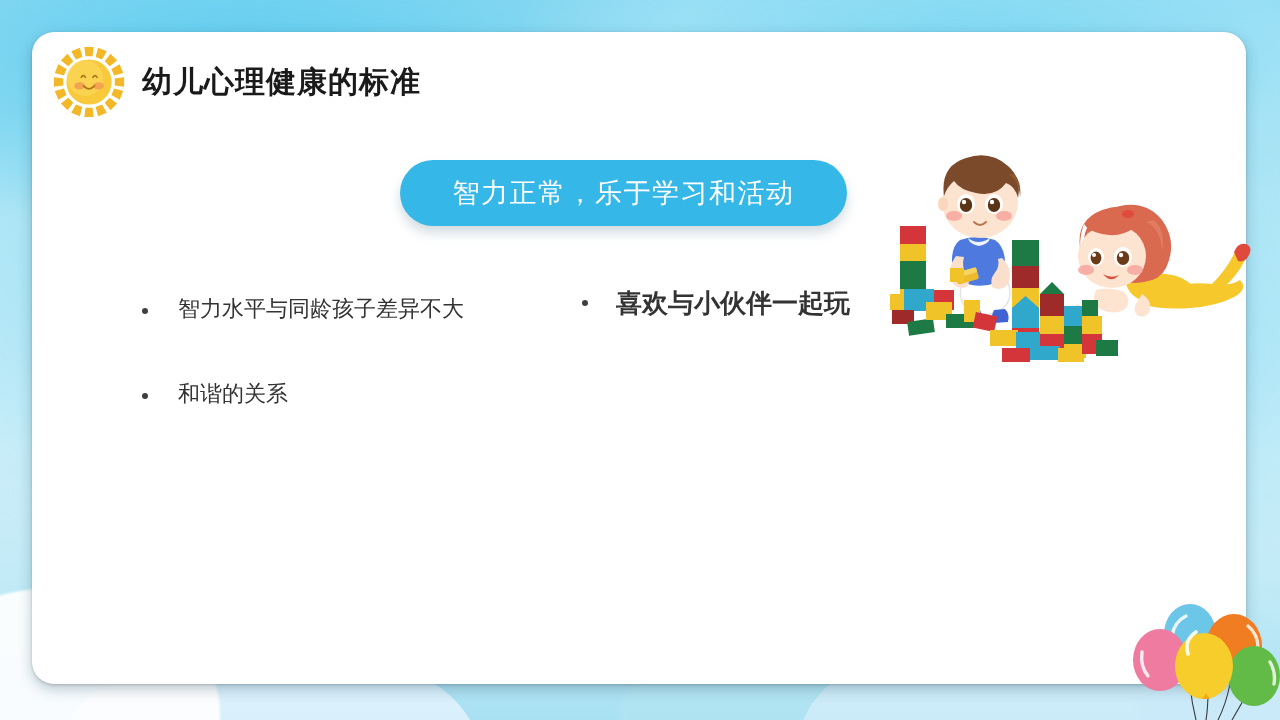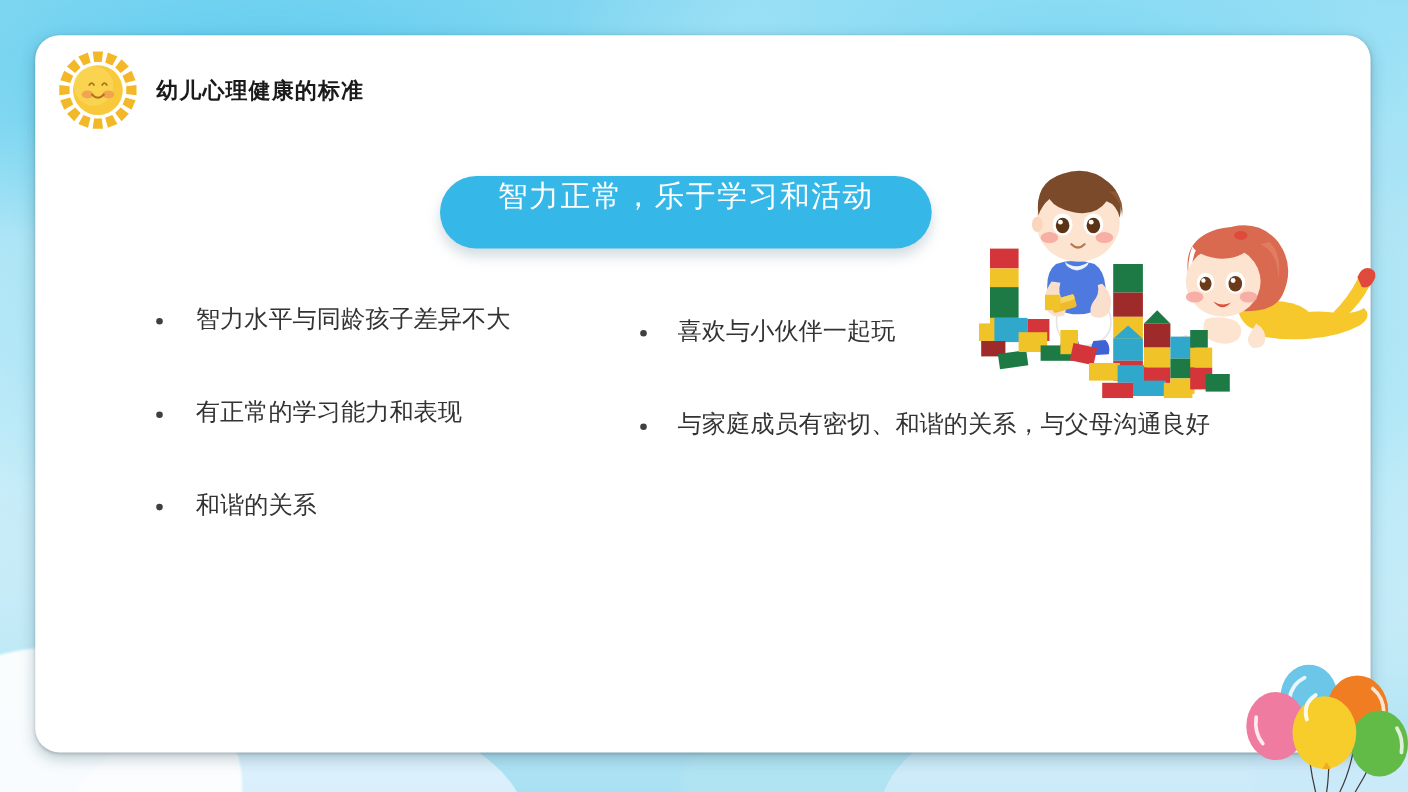--- a/index.html
+++ b/index.html
@@ -39,51 +39,51 @@
   #card {
     position:absolute; left:32px; top:32px; width:1214px; height:652px;
     background:#ffffff; border-radius:22px;
     box-shadow:0 5px 14px rgba(40,80,100,.30), 0 1px 3px rgba(0,0,0,.18);
   }
 
   
   #header { position:absolute; left:10px; top:8px; display:flex; align-items:center; height:84px; }
   .sun-wrap { width:78px; height:78px; position:relative; margin-left:8px; }
   .page-title {
-    font-size:20px; font-weight:bold; color:#1a1a1a; letter-spacing:1px;
+    font-size:30px; font-weight:bold; color:#1a1a1a; letter-spacing:1px;
     margin-left:14px; white-space:nowrap;
   }
 
   
   #pill {
     position:absolute; left:368px; top:128px; width:447px; height:66px;
     background:#35b7e8; border-radius:34px;
-    display:flex; align-items:flex-start; justify-content:center;
+    display:flex; align-items:center; justify-content:center;
     box-shadow:0 7px 12px rgba(120,150,165,.33);
   }
   #pill .pill-text {
     color:#ffffff; font-size:27px; letter-spacing:1.5px;
     font-family:"Liberation Serif","DejaVu Serif",serif;
     white-space:nowrap;
   }
 
   
   .col { position:absolute; }
-  #col-left  { left:110px; top:244px; width:420px; }
+  #col-left  { left:110px; top:263px; width:420px; }
   #col-right { left:550px; top:255px; width:660px; }
   .bullet-row { display:flex; align-items:flex-start; margin-bottom:56px; }
   .bullet-row:last-child { margin-bottom:0; }
   .dot {
     width:6px; height:6px; border-radius:50%; background:#3f3f3f;
     margin-top:13px; flex:0 0 auto;
   }
   #col-left .bullet-row .dot { margin-right:30px; }
   #col-right .bullet-row .dot { margin-right:28px; }
   .btext { font-size:22px; color:#333333; line-height:1.3; white-space:nowrap; }
-  #col-right .btext { font-size:22px; }
+  #col-right .btext { font-size:26px;font-weight:bold; }
 
   
   #kids { position:absolute; left:858px; top:112px; width:368px; height:218px; }
 
   
   #balloons { position:absolute; left:1130px; top:604px; width:150px; height:116px; }
 </style>
 </head>
 <body>
 
@@ -171,36 +171,28 @@
       <span class="pill-text">智力正常，乐于学习和活动</span>
     </div>
 
     <div class="col" id="col-left">
       <div class="bullet-row">
         <span class="dot"></span>
         <span class="btext">智力水平与同龄孩子差异不大</span>
       </div>
       <div class="bullet-row">
         <span class="dot"></span>
-        <span class="btext">有正常的学习能力和表现</span>
-      </div>
-      <div class="bullet-row">
-        <span class="dot"></span>
         <span class="btext">和谐的关系</span>
       </div>
     </div>
 
     <div class="col" id="col-right">
       <div class="bullet-row">
         <span class="dot"></span>
         <span class="btext">喜欢与小伙伴一起玩</span>
-      </div>
-      <div class="bullet-row">
-        <span class="dot"></span>
-        <span class="btext">与家庭成员有密切、和谐的关系，与父母沟通良好</span>
       </div>
     </div>
 
     <div id="kids">
       <svg viewBox="0 0 368 218" width="368" height="218" aria-hidden="true">
 
         <g>
 
           <path d="M74,132 q-8,20 2,32 q12,10 28,5 q16,-6 16,-20 q0,-14 -12,-20 z" fill="#ffffff" stroke="#e3e3e3" stroke-width="1.4"></path>
           <path d="M78,162 q-6,8 -4,14 l16,2 q3,-8 -1,-14 z" fill="#3f63d4"></path>

